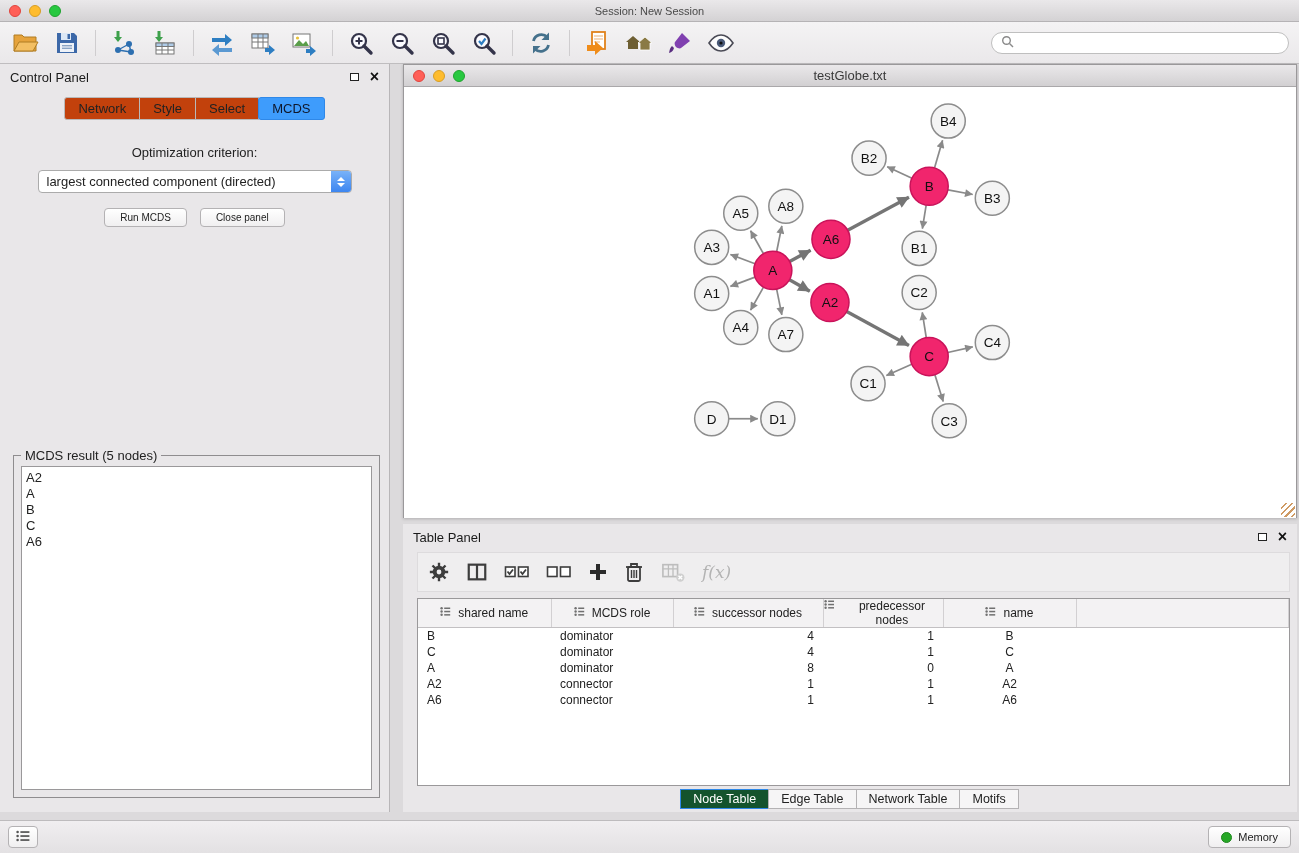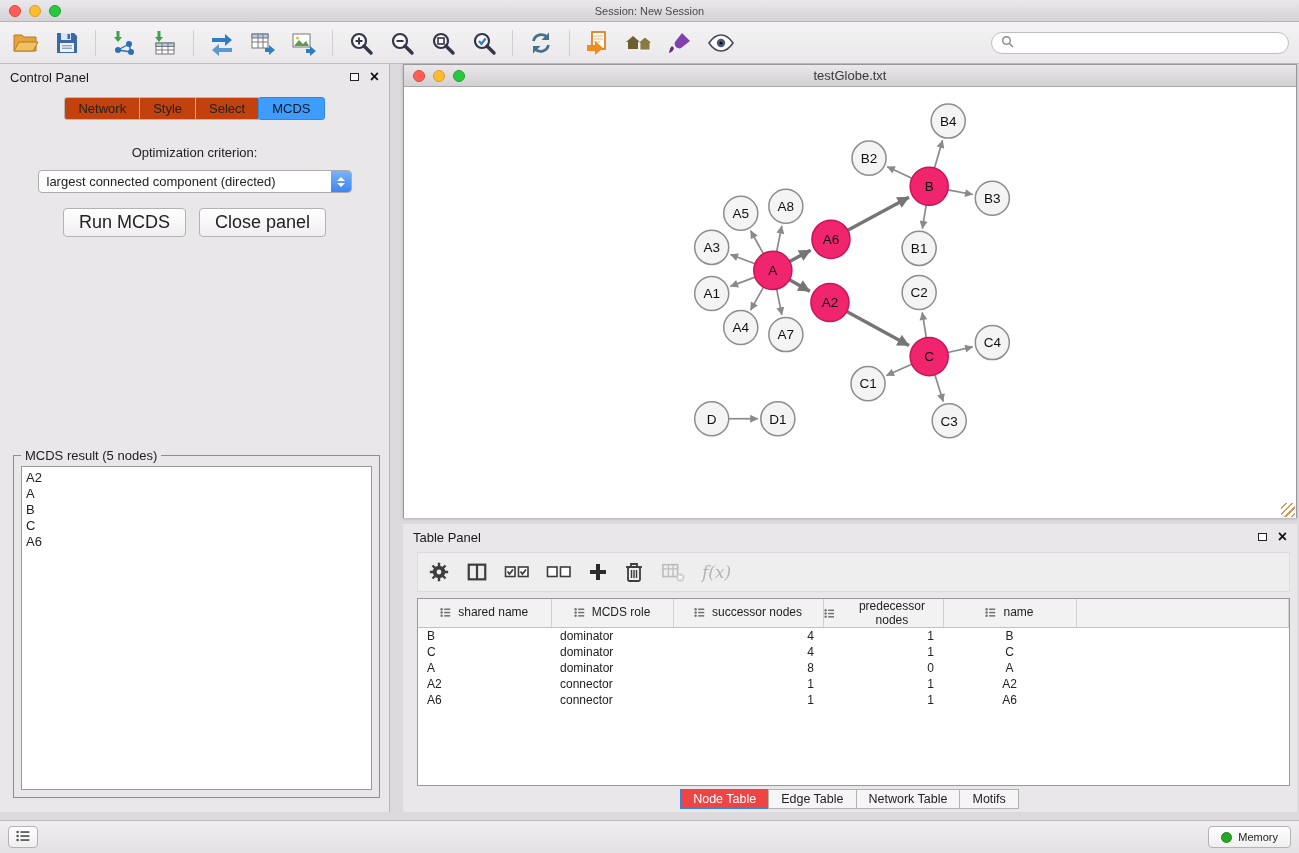--- a/index.html
+++ b/index.html
@@ -77,21 +77,21 @@
     position:absolute; right:0; top:0; bottom:0; width:20px;
     background:linear-gradient(#79b2f8,#3d86f0);
     border-radius:0 3px 3px 0;
     display:flex; flex-direction:column; align-items:center; justify-content:center; gap:2px;
   }
   .dd-up { width:0; height:0; border-left:4px solid transparent; border-right:4px solid transparent; border-bottom:4.5px solid #fff; }
   .dd-down { width:0; height:0; border-left:4px solid transparent; border-right:4px solid transparent; border-top:4.5px solid #fff; }
 
   .cp-buttons { display:flex; justify-content:center; gap:13px; margin-top:15px; }
   .cp-buttons button {
-    font-family:inherit; font-size:18px; padding:3px 15px;
+    font-family:inherit; font-size:10px; padding:3px 15px;
     background:linear-gradient(#ffffff,#f0eff0);
     border:1px solid #b4b2b4; border-radius:4px; color:#222; cursor:default;
   }
 
   .result-box {
     position:absolute; left:13px; right:9px; top:391px; bottom:14px;
     border:1px solid #8f8d8f; padding:10px 7px 7px 7px;
   }
   .result-legend {
     position:absolute; top:-8px; left:7px; background:#e9e7e9;
@@ -142,31 +142,31 @@
   .tp-icon { display:flex; align-items:center; justify-content:center; cursor:default; }
   .fx { font-family:"DejaVu Serif", serif; font-style:italic; font-size:17px; color:#b3b3b3; }
   .tp-tablewrap {
     margin:6px 7px 0 14px; flex:1; background:#fff; border:1px solid #9a989a; overflow:hidden;
   }
   table { border-collapse:collapse; table-layout:fixed; width:100%; }
   thead th {
     background:#f3f2f3; border-right:1px solid #d2d0d2; border-bottom:1px solid #c2c0c2;
     height:20px; font-weight:normal; font-size:12px; text-align:center; cursor:default;
   }
-  thead th .th-inner { display:inline-flex; align-items:center; gap:7px; }
+  thead th .th-inner { display:inline-flex; align-items:flex-start; gap:7px; }
   tbody td { font-size:12px; height:16px; padding:0 9px; white-space:nowrap; overflow:hidden; }
   td.c-left { text-align:left; }
   td.c-right { text-align:right; }
   td.c-center { text-align:center; }
   .tp-tabs { height:26px; flex:0 0 26px; display:flex; justify-content:center; align-items:center; }
   .ttab {
     font-size:12.5px; padding:2px 12px; background:#f6f5f6;
     border:1px solid #b4b2b4; margin-left:-1px; cursor:default;
   }
-  .ttab.active { background:#ef4444; border-color:#2f88e8; color:#fff; }
+  .ttab.active { background:#14532d; border-color:#2f88e8; color:#fff; }
 
   
   .statusbar {
     position:absolute; left:0; right:0; bottom:0; height:33px;
     background:linear-gradient(#f0eef0,#e3e1e3); border-top:1px solid #bdbbbd;
     display:flex; align-items:center; padding:0 8px;
   }
   .sb-left {
     width:30px; height:22px; display:flex; align-items:center; justify-content:center;
     background:linear-gradient(#ffffff,#f0eff0); border:1px solid #b4b2b4; border-radius:4px; cursor:default;

